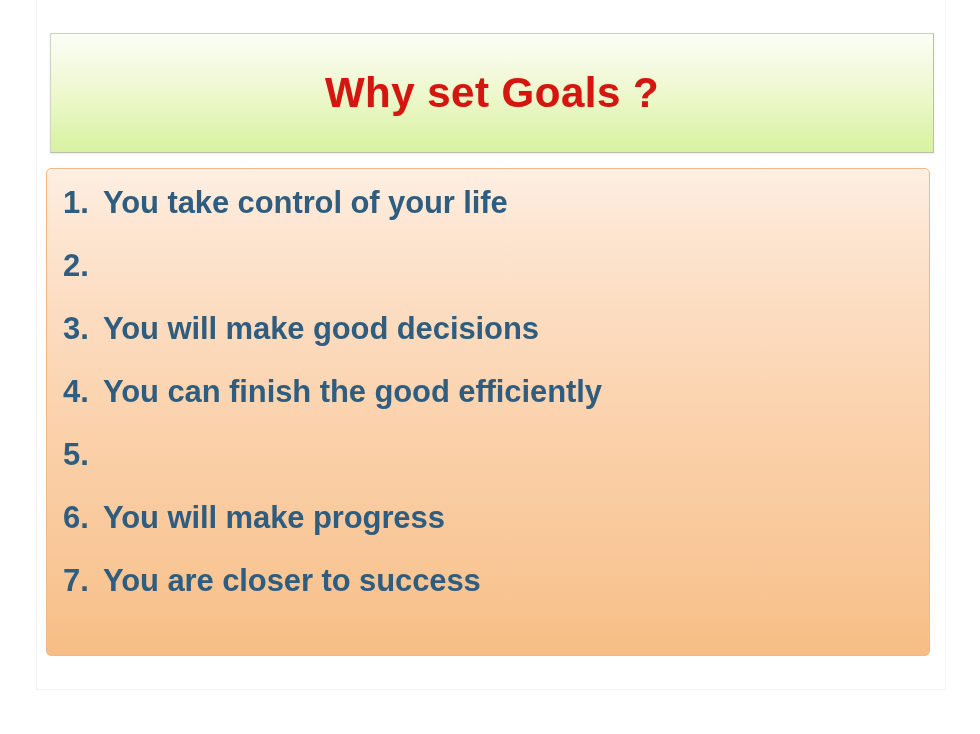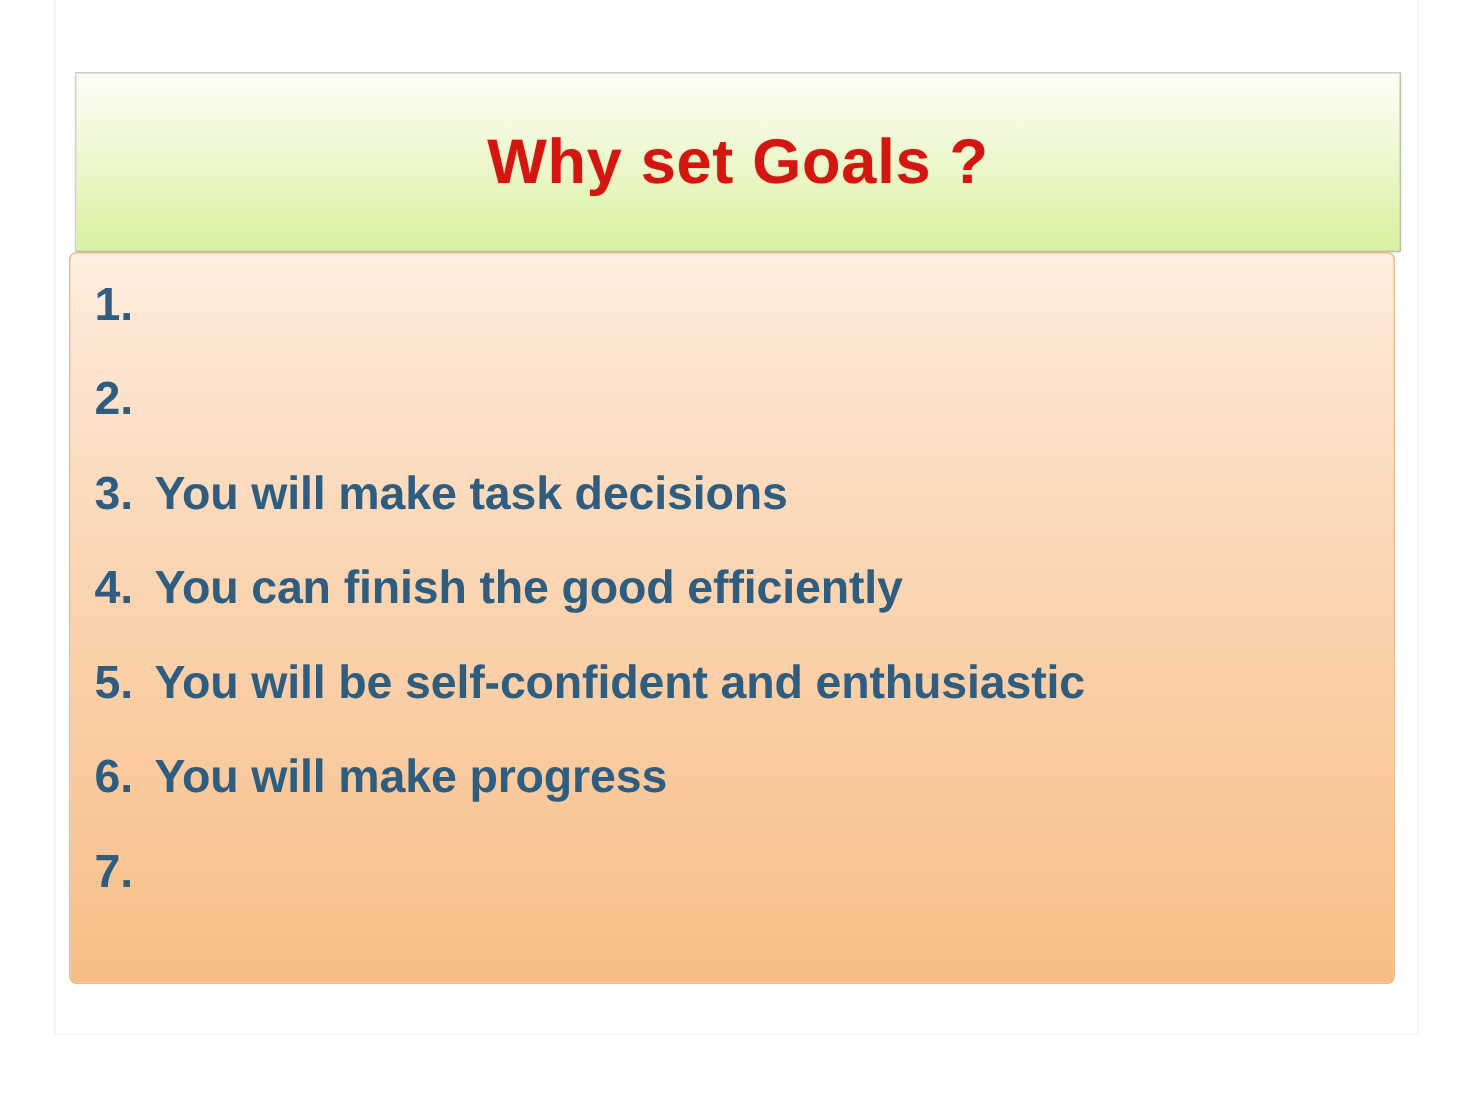--- a/index.html
+++ b/index.html
@@ -50,21 +50,20 @@
     background: linear-gradient(to bottom,
                 #fcfef6 0%,
                 #f4fae0 28%,
                 #eaf7c6 58%,
                 #dcf3a9 88%,
                 #d8f2a3 100%);
     box-shadow: 0 1px 2px rgba(120,120,100,0.18);
     display: flex;
     align-items: center;
     justify-content: center;
-    margin-top: 15px;
   }
 
   .title-text {
     font-family: "Liberation Sans", sans-serif;
     font-size: 42px;
     font-weight: bold;
     color: #d31710;
     letter-spacing: 0.5px;
     line-height: 1;
     text-align: center;
@@ -132,46 +131,47 @@
 
   <div class="title-box">
     <div class="title-text">Why set Goals ?</div>
   </div>
 
   <div class="body-box">
     <ul class="goal-list">
 
       <li class="goal-item">
         <span class="goal-num">1.</span>
+        <span class="goal-text">You take control of your life</span>
       </li>
 
       <li class="goal-item">
         <span class="goal-num">2.</span>
       </li>
 
       <li class="goal-item">
         <span class="goal-num">3.</span>
-        <span class="goal-text">You will make task decisions</span>
+        <span class="goal-text">You will make good decisions</span>
       </li>
 
       <li class="goal-item">
         <span class="goal-num">4.</span>
         <span class="goal-text">You can finish the good efficiently</span>
       </li>
 
       <li class="goal-item">
         <span class="goal-num">5.</span>
-        <span class="goal-text">You will be self-confident and enthusiastic</span>
       </li>
 
       <li class="goal-item">
         <span class="goal-num">6.</span>
         <span class="goal-text">You will make progress</span>
       </li>
 
       <li class="goal-item">
         <span class="goal-num">7.</span>
+        <span class="goal-text">You are closer to success</span>
       </li>
 
     </ul>
   </div>
 
 </div>
 
 </body></html>

